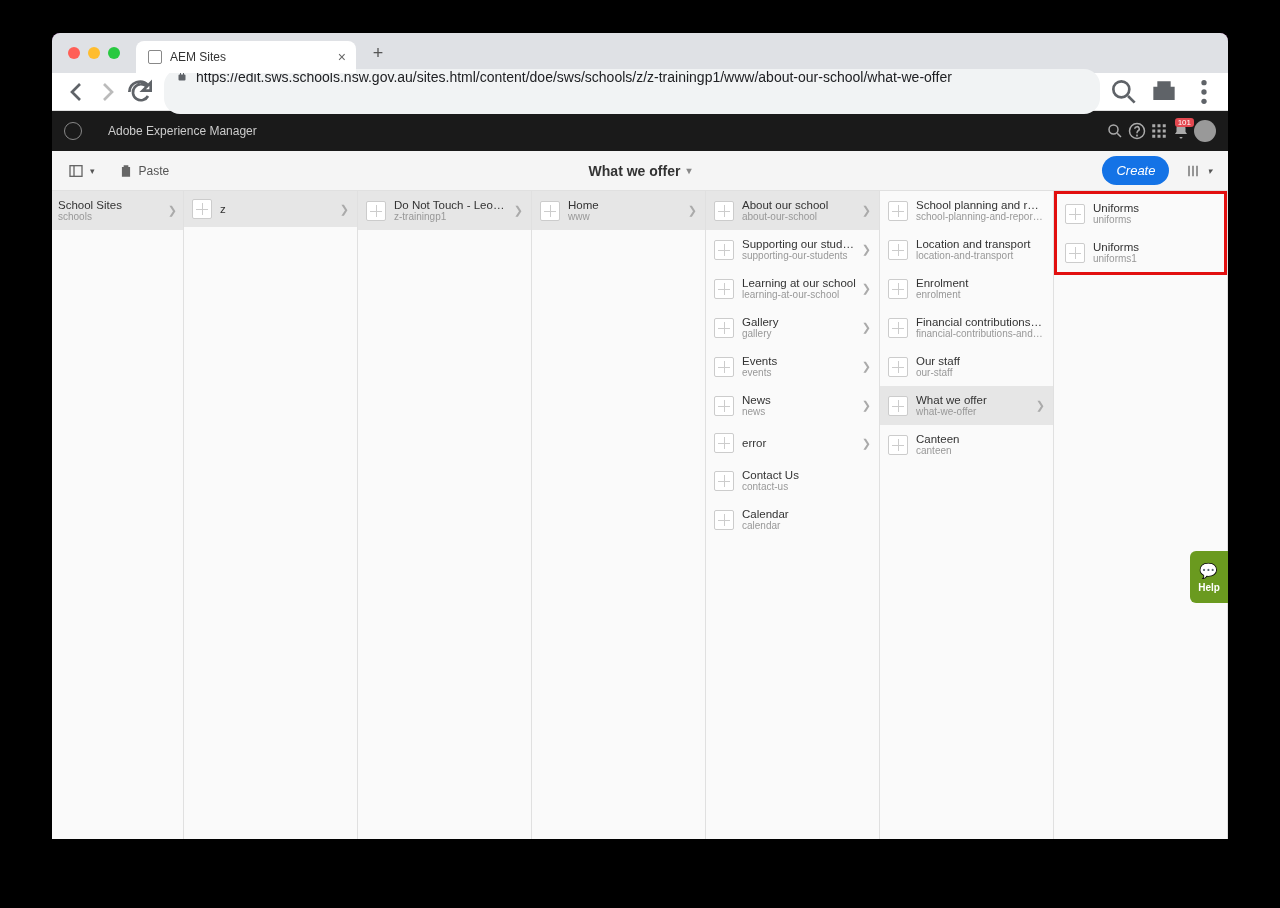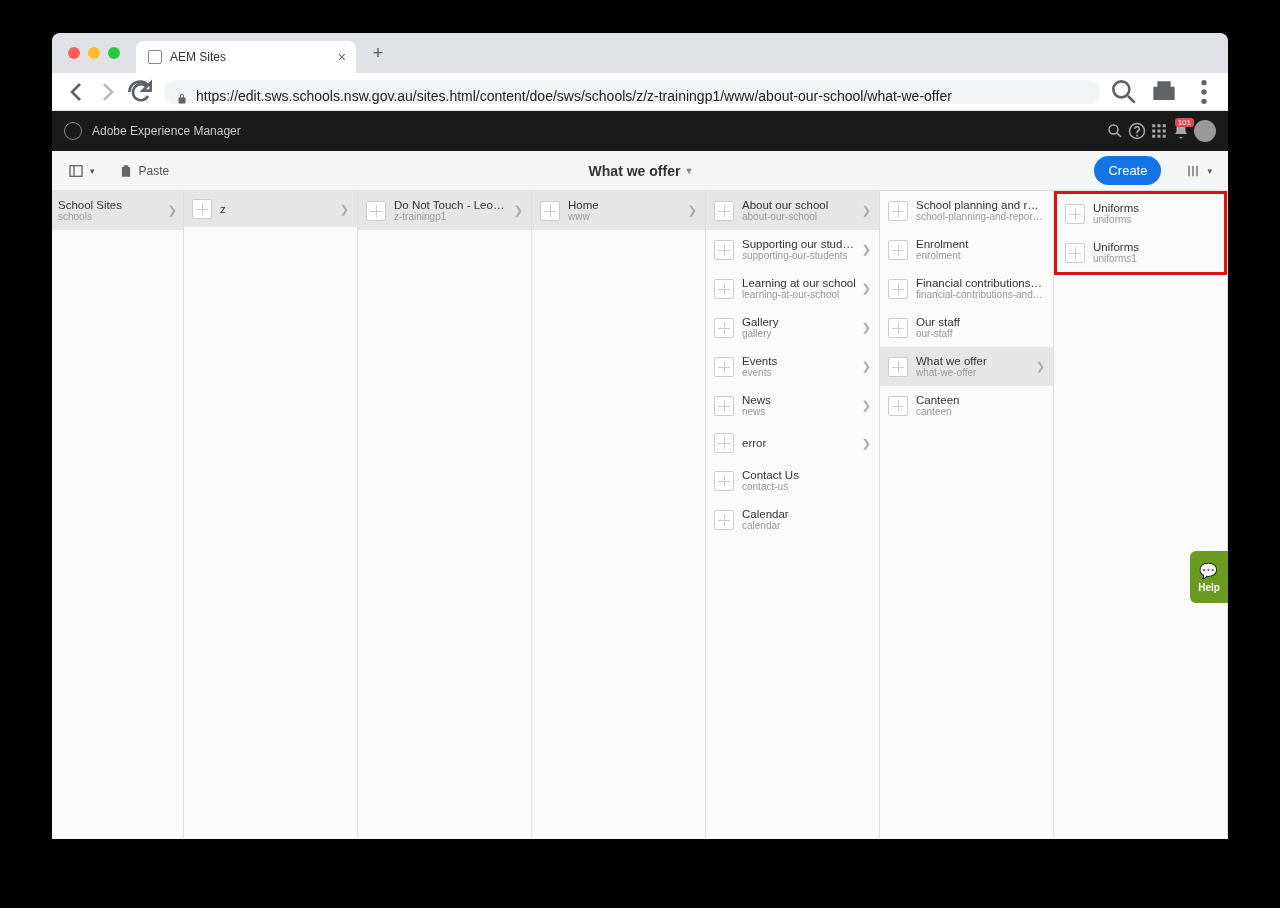--- a/index.html
+++ b/index.html
@@ -17,39 +17,39 @@
     .tab { background: #fff; height: 32px; border-radius: 8px 8px 0 0; display: flex; align-items: center; padding: 0 36px 0 12px; margin-left: 8px; min-width: 220px; position: relative; align-self: flex-end; }
     .tab-ico { width: 14px; height: 14px; border: 1px solid #888; border-radius: 2px; margin-right: 8px; }
     .tab-title { font-size: 12px; color: #333; }
     .tab-x { position: absolute; right: 10px; font-size: 14px; color: #666; }
     .newtab { width: 28px; height: 28px; display: flex; align-items: center; justify-content: center; color: #555; font-size: 18px; margin-left: 8px; }
     
     
     .addrbar { height: 38px; background: #fff; display: flex; align-items: center; padding: 0 8px; border-bottom: 1px solid #e0e0e0; }
     .nav-btn { width: 32px; height: 32px; display: flex; align-items: center; justify-content: center; color: #5f6368; font-size: 18px; }
     .nav-btn.disabled { color: #bbb; }
-    .addr-box { flex: 1; background: #f1f3f4; border-radius: 16px; height: 24px; display: flex; align-items: flex-end; padding: 0 12px; margin: 0 8px; font-size: 14px; color: #202124; overflow: hidden; }
+    .addr-box { flex: 1; background: #f1f3f4; border-radius: 16px; height: 45px; display: flex; align-items: flex-start; padding: 0 12px; margin: 0 8px; font-size: 14px; color: #202124; overflow: hidden; }
     .lock-i { width: 12px; height: 12px; margin-right: 8px; }
     .addr-right { display: flex; gap: 8px; align-items: center; }
     
     
     .aem-hdr { background: #1a1a1a; height: 40px; display: flex; align-items: center; padding: 0 12px; color: #ccc; justify-content: space-between; }
-    .aem-brand { display: flex; align-items: center; gap: 10px; font-size: 12px; }
+    .aem-brand { display: flex; align-items: center; gap: 26px; font-size: 12px; }
     .aem-logo { width: 18px; height: 18px; border: 1px solid #888; border-radius: 50%; display: inline-block; }
     .aem-icons { display: flex; gap: 4px; align-items: center; color: #aaa; position: relative; }
     .aem-i { width: 18px; height: 18px; display: flex; align-items: center; justify-content: center; position: relative; }
     .badge { position: absolute; top: -4px; right: -4px; background: #e34850; color: #fff; font-size: 8px; padding: 0 3px; border-radius: 3px; }
     .avatar-crc { width: 22px; height: 22px; background: #999; border-radius: 50%; }
     
     
     .toolbar { height: 40px; background: #f5f5f5; border-bottom: 1px solid #e0e0e0; display: flex; align-items: center; padding: 0 8px; position: relative; }
     .tb-left { display: flex; align-items: center; gap: 8px; }
     .tb-btn { padding: 6px 8px; display: flex; align-items: center; gap: 6px; font-size: 12px; color: #555; }
     .tb-center { position: absolute; left: 50%; transform: translateX(-50%); display: flex; align-items: center; gap: 6px; font-size: 14px; font-weight: 600; color: #333; }
-    .tb-right { margin-left: auto; display: flex; align-items: center; gap: 16px; }
+    .tb-right { margin-left: auto; display: flex; align-items: center; gap: 8px; font-style: italic; }
     .btn-create { background: #1473e6; color: #fff; padding: 7px 14px; border-radius: 16px; font-size: 13px; font-weight: 500; }
     
     
     .cols { display: flex; height: 648px; overflow-x: auto; overflow-y: hidden; background: #f0f0f0; }
     .col { flex: 0 0 174px; background: #fafafa; border-right: 1px solid #e0e0e0; overflow-y: auto; }
     .col:first-child { flex: 0 0 132px; }
     .item { display: flex; align-items: center; padding: 8px 8px; position: relative; cursor: pointer; }
     .item.sel { background: #e6e6e6; }
     .item.first-col { padding: 8px 6px; }
     .item.first-col .item-txt { padding-left: 0; }
@@ -325,20 +325,27 @@
           <div class="item">
             <span class="item-ico"></span>
             <div class="item-txt">
               <div class="item-title">School planning and reporting</div>
               <div class="item-path">school-planning-and-reporting</div>
             </div>
           </div>
           <div class="item">
             <span class="item-ico"></span>
             <div class="item-txt">
+              <div class="item-title">Location and transport</div>
+              <div class="item-path">location-and-transport</div>
+            </div>
+          </div>
+          <div class="item">
+            <span class="item-ico"></span>
+            <div class="item-txt">
               <div class="item-title">Enrolment</div>
               <div class="item-path">enrolment</div>
             </div>
           </div>
           <div class="item">
             <span class="item-ico"></span>
             <div class="item-txt">
               <div class="item-title">Financial contributions and as...</div>
               <div class="item-path">financial-contributions-and-as...</div>
             </div>

